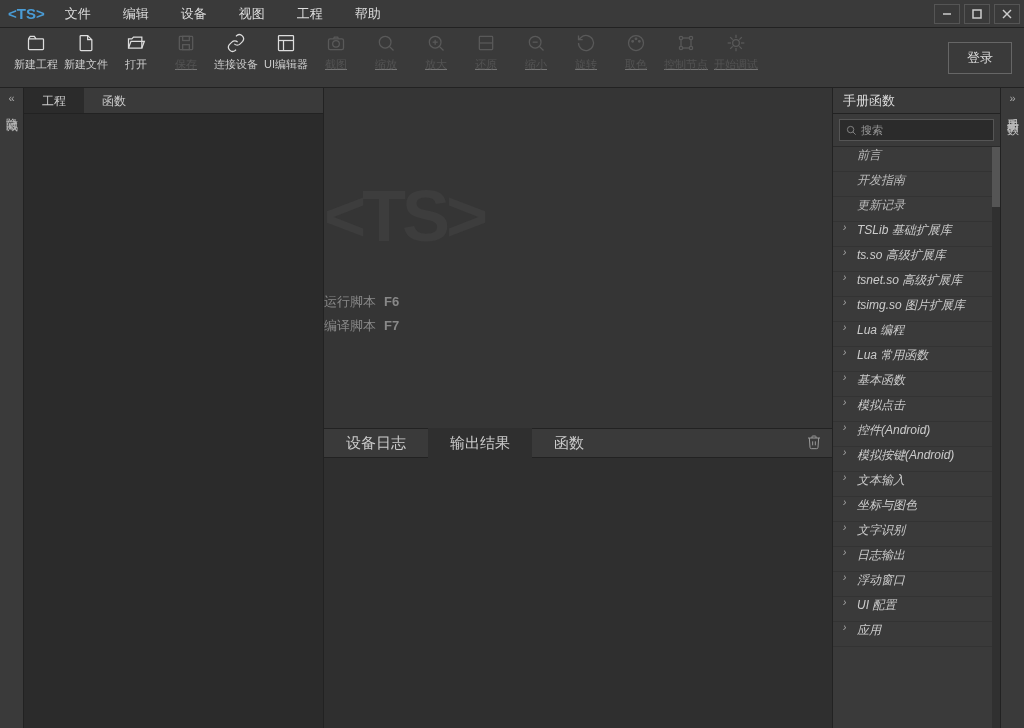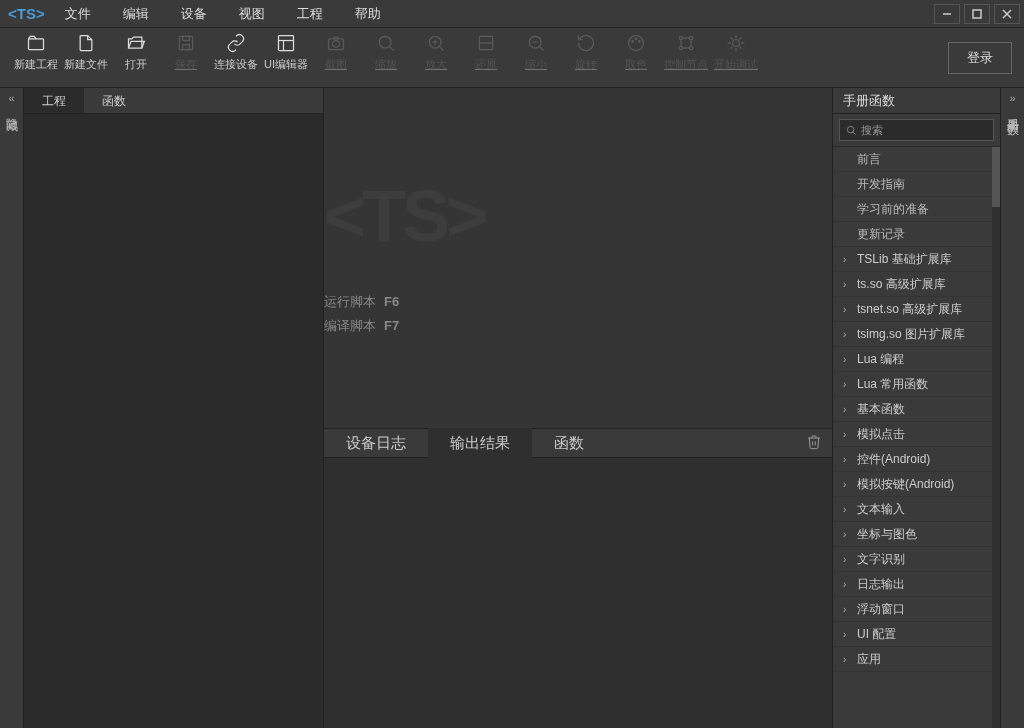--- a/index.html
+++ b/index.html
@@ -46,21 +46,21 @@
 .trash-btn { margin-left: auto; margin-right: 10px; cursor: pointer; }
 .trash-btn svg { width: 16px; height: 16px; stroke: #999; stroke-width: 1.5; fill: none; }
 .bottom-body { height: 270px; background: #2f2f2f; }
 
 .right-panel { width: 168px; background: #3a3a3a; display: flex; flex-direction: column; border-left: 1px solid #222; }
 .right-header { height: 26px; line-height: 26px; padding: 0 10px; color: #ddd; font-size: 13px; border-bottom: 1px solid #222; }
 .search-row { padding: 5px 6px; border-bottom: 1px solid #2a2a2a; }
 .search-box { width: 100%; height: 22px; background: #2b2b2b; border: 1px solid #555; color: #999; padding: 0 6px; font-size: 11px; display: flex; align-items: center; gap: 4px; }
 .search-box svg { width: 11px; height: 11px; stroke: #888; stroke-width: 2; fill: none; }
 .tree { flex: 1; overflow-y: auto; }
-.tree-item { height: 25px; display: flex; align-items: center; padding: 0 6px 0 10px; color: #ccc; font-size: 12px; cursor: pointer; border-bottom: 1px solid #333; }
+.tree-item { height: 25px; display: flex; align-items: flex-start; padding: 0 6px 0 10px; color: #ccc; font-size: 12px; cursor: pointer; border-bottom: 1px solid #333; font-style: italic; }
 .tree-item.leaf { padding-left: 24px; color: #bbb; }
 .tree-caret { width: 10px; margin-right: 4px; font-size: 10px; color: #aaa; }
 .scrollbar { width: 8px; background: #303030; position: absolute; right: 0; top: 0; bottom: 0; }
 .scrollbar-thumb { width: 100%; background: #555; height: 60px; }
 .tree-wrap { position: relative; flex: 1; overflow: hidden; }
 
 .collapse-right { width: 24px; background: #3a3a3a; border-left: 1px solid #222; display: flex; flex-direction: column; align-items: center; padding-top: 4px; }
 .collapse-right .chev { color: #aaa; font-size: 11px; }
 .collapse-right .vtext { writing-mode: vertical-rl; color: #bbb; font-size: 12px; margin-top: 4px; letter-spacing: 2px; }
 </style>
@@ -279,23 +279,20 @@
     </div>
     <div class="tree-wrap">
       <div class="tree" id="tree">
           <div class="tree-item leaf">
             <span>前言</span>
           </div>
           <div class="tree-item leaf">
             <span>开发指南</span>
           </div>
           <div class="tree-item leaf">
-            <span>学习前的准备</span>
-          </div>
-          <div class="tree-item leaf">
             <span>更新记录</span>
           </div>
           <div class="tree-item">
             <span class="tree-caret">›</span>
             <span>TSLib 基础扩展库</span>
           </div>
           <div class="tree-item">
             <span class="tree-caret">›</span>
             <span>ts.so 高级扩展库</span>
           </div>

